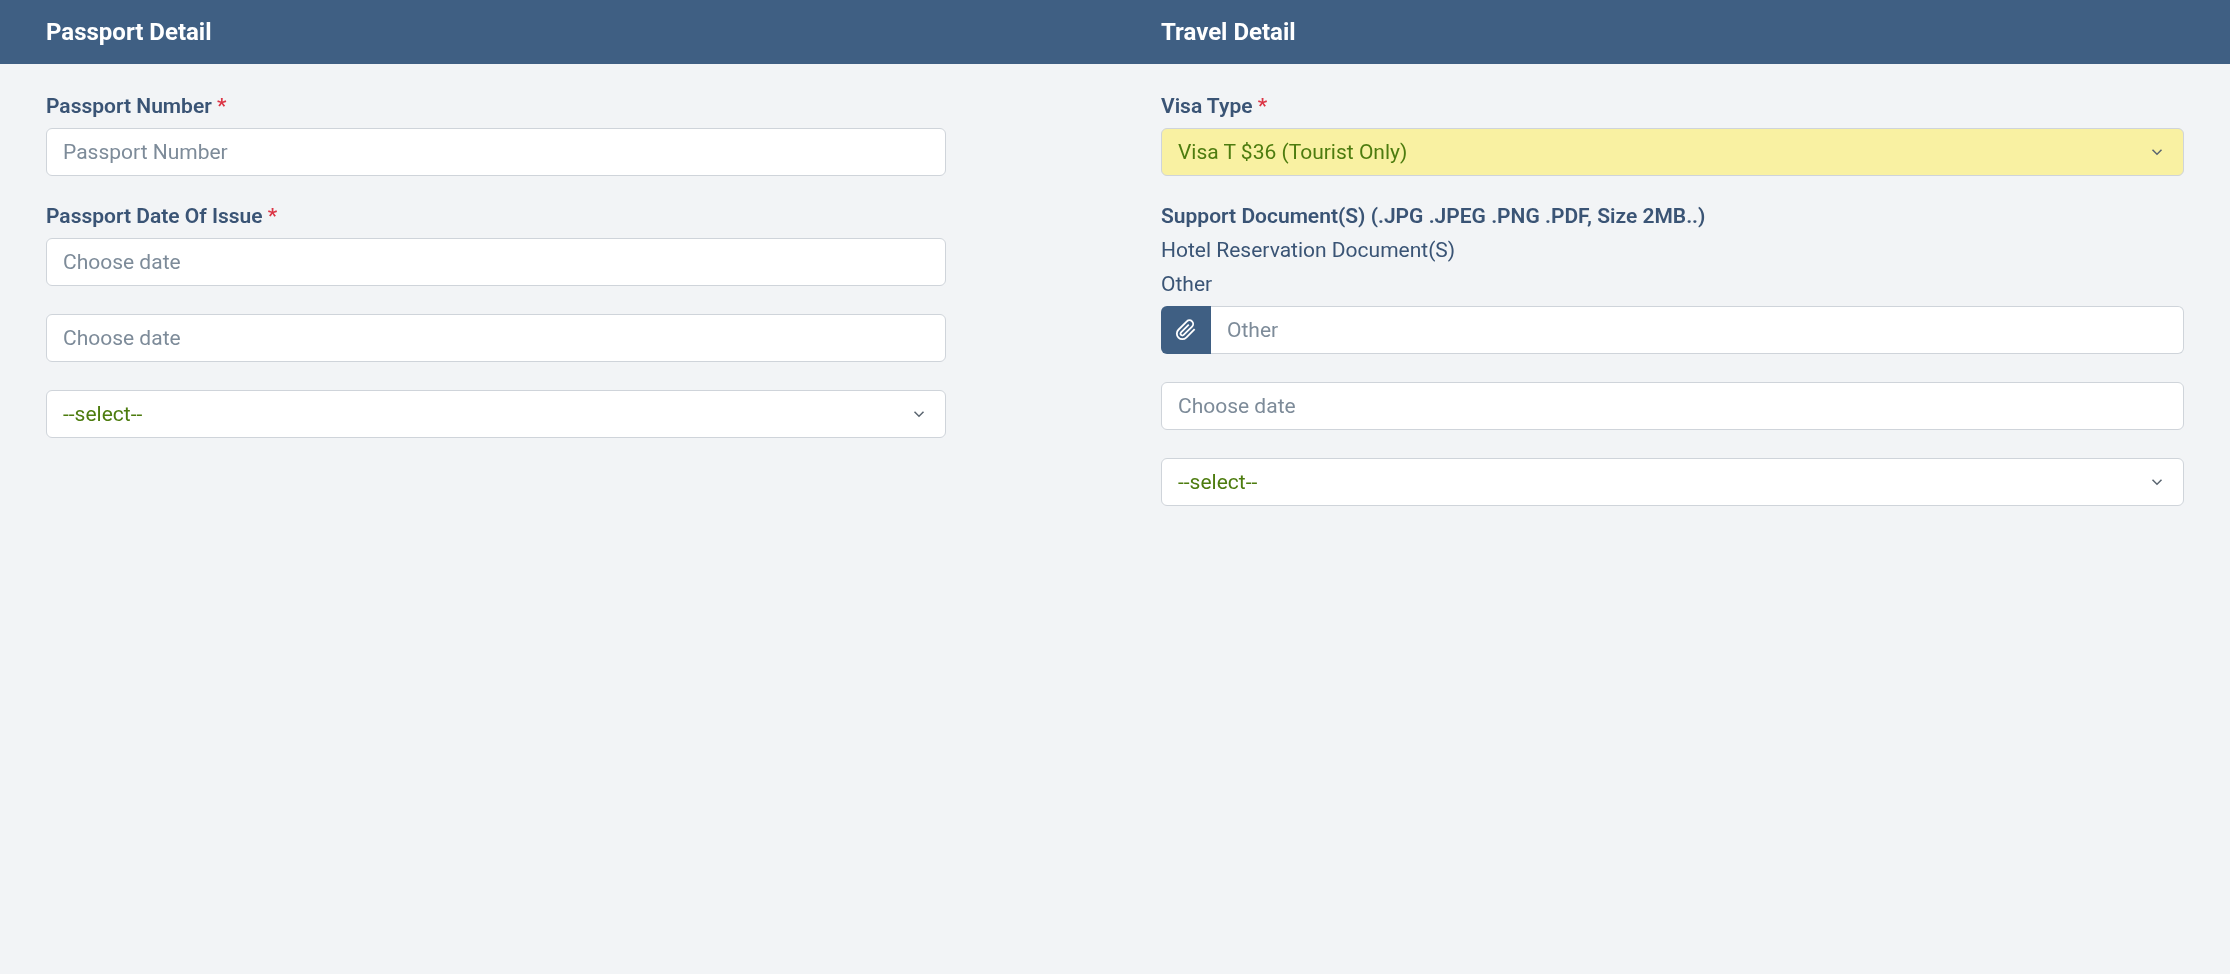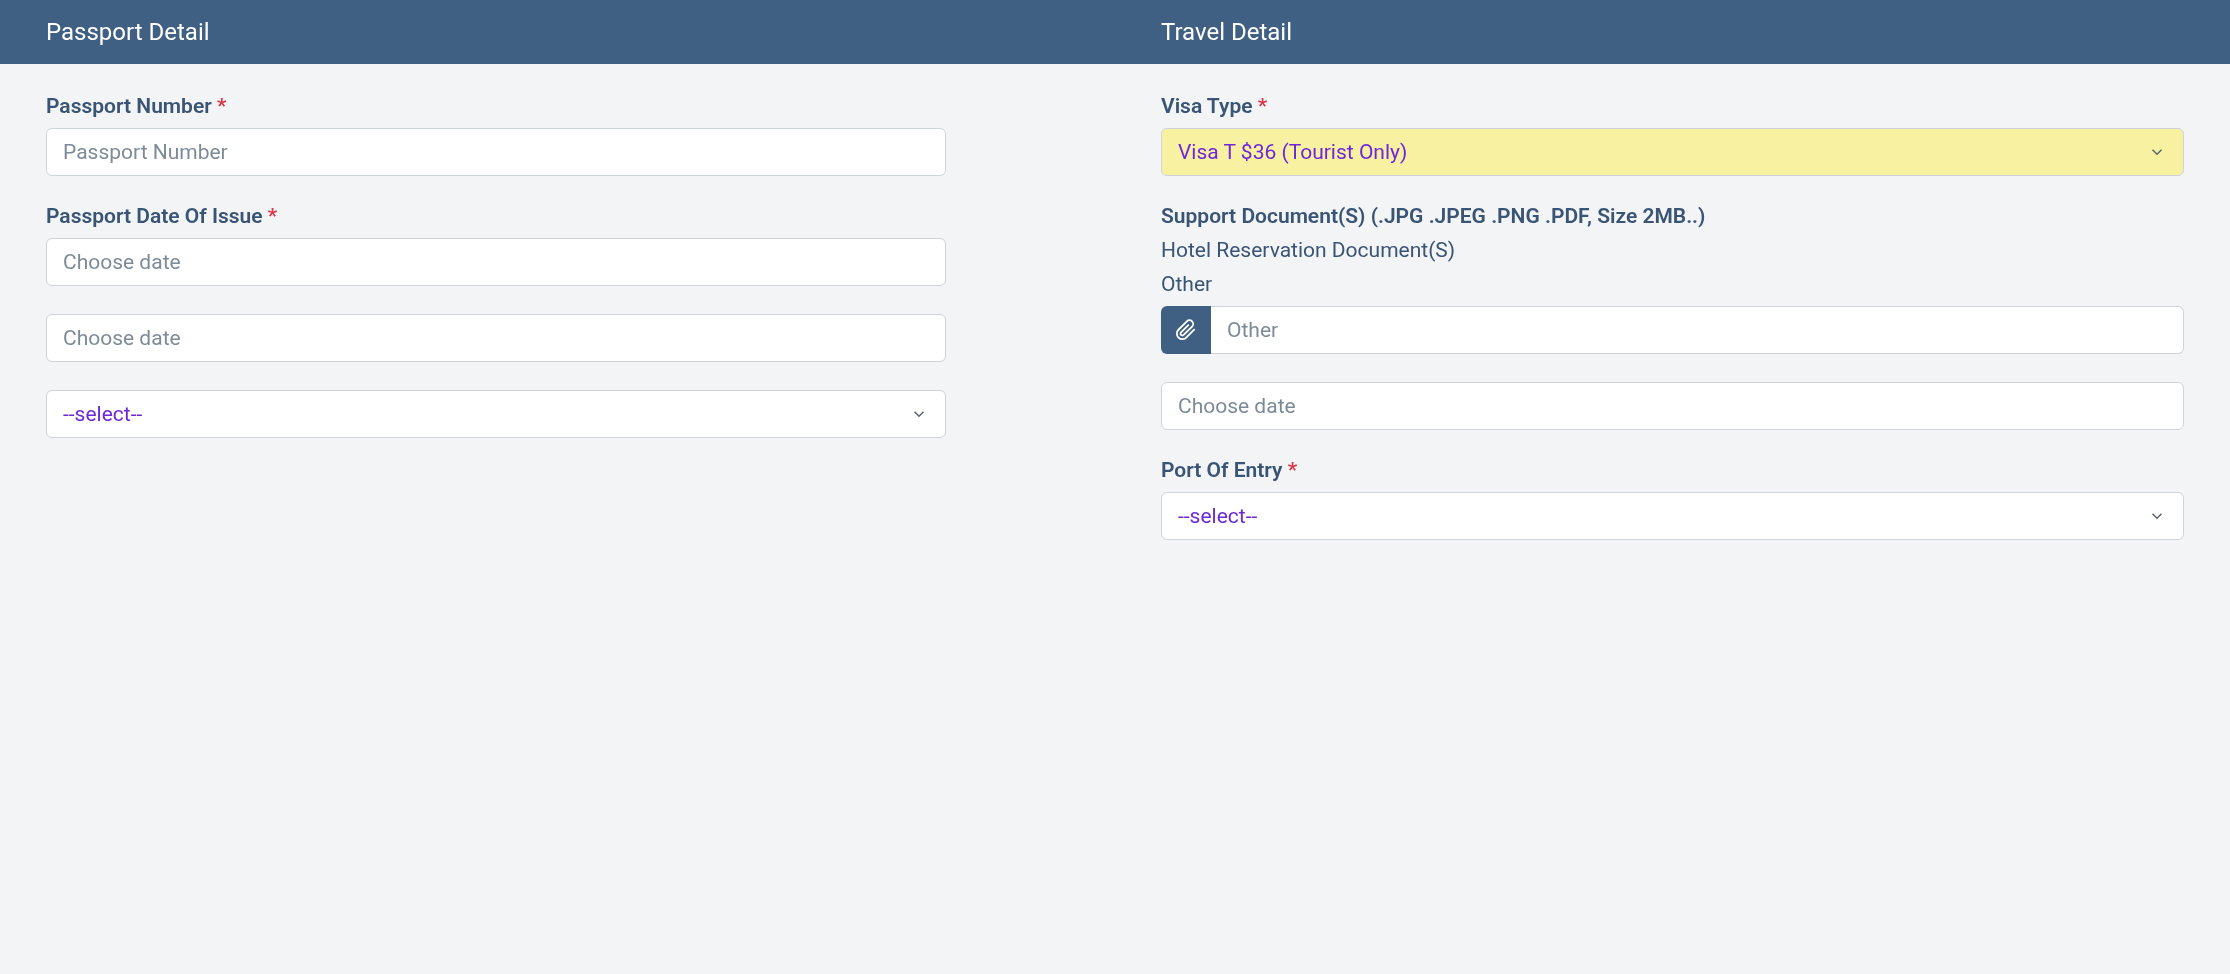--- a/index.html
+++ b/index.html
@@ -16,21 +16,21 @@
       display: flex;
       padding: 0;
     }
     .header-col {
       flex: 1;
       padding: 18px 46px;
     }
     .header-title {
       color: #ffffff;
       font-size: 24px;
-      font-weight: 400;
+      font-weight: 700;
     }
     .form-body {
       display: flex;
       padding: 30px 0;
     }
     .form-col {
       flex: 1;
       padding: 0 46px;
     }
     .form-group {
@@ -62,21 +62,21 @@
     .form-input.narrow {
       width: 88%;
     }
     .form-select {
       width: 100%;
       padding: 11px 40px 11px 16px;
       font-size: 21px;
       border: 1px solid #cfd4da;
       border-radius: 6px;
       background: #ffffff;
-      color: #6d28d9;
+      color: #4d7c0f;
       font-family: inherit;
       appearance: none;
       -webkit-appearance: none;
       position: relative;
     }
     .select-wrapper {
       position: relative;
       display: inline-block;
       width: 100%;
     }
@@ -232,24 +232,20 @@
         </button>
         <input type="text" class="file-input" readonly="" placeholder="Other" style="">
       </div>
     </div>
 
     <div class="form-group">
       <input type="text" class="form-input" placeholder="Choose date" style="">
     </div>
 
     <div class="form-group">
-      <label class="form-label">
-        <span>Port Of Entry</span>
-        <span class="required">*</span>
-      </label>
       <div class="select-wrapper">
         <select class="form-select">
           <option>--select--</option>
         </select>
         <svg class="chevron-icon" viewBox="0 0 24 24">
             <polyline points="6 9 12 15 18 9"></polyline>
           </svg>
       </div>
     </div>
 

